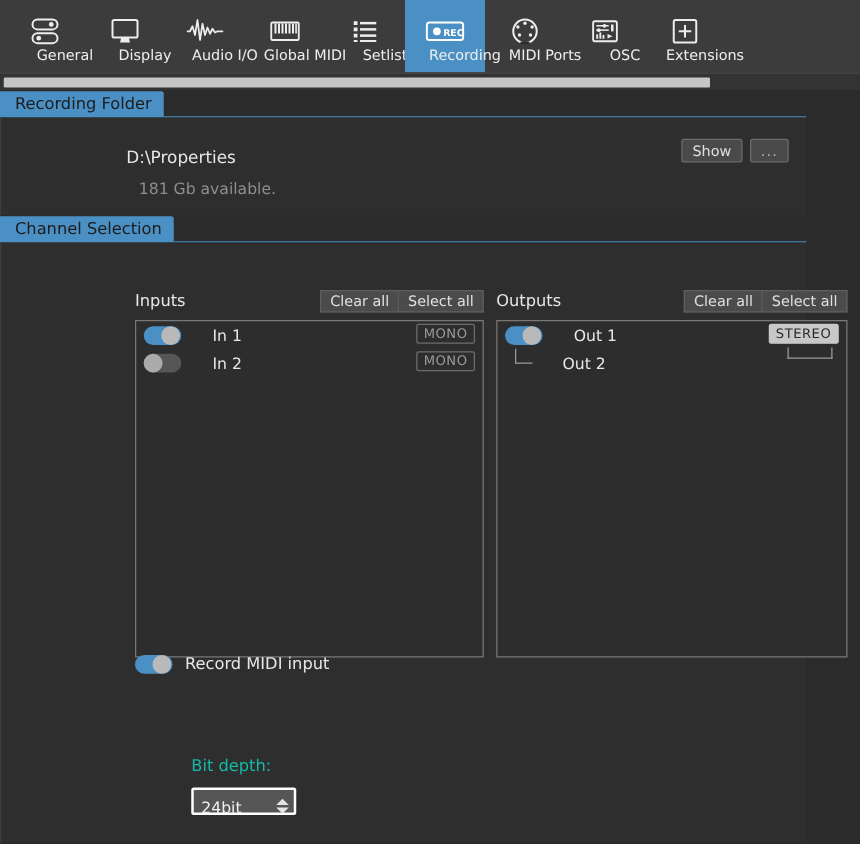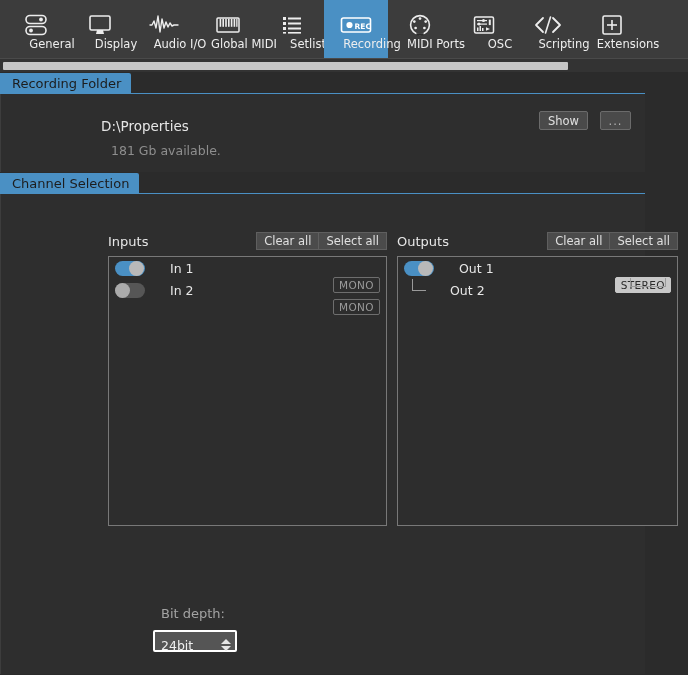--- a/index.html
+++ b/index.html
@@ -106,21 +106,21 @@
   }
   .folder-avail {
     position: absolute;
     left: 110px; top: 49px;
     font-size: 12.5px;
     color: #8e8e8e;
   }
   .folder-buttons {
     position: absolute;
     right: 14px; top: 17px;
-    display: flex; gap: 12px;
+    display: flex; gap: 6px;
   }
 
   .btn {
     background: #4a4a4a;
     border: 1px solid #6b6b6b;
     border-radius: 2px;
     color: #e0e0e0;
     font-size: 11.5px;
     height: 19px;
     padding: 0 8px;
@@ -219,21 +219,21 @@
     content: "";
     position: absolute;
     left: 8px; top: 7px;
     width: 14px; height: 1px;
     background: #9a9a9a;
   }
 
   
   .badge {
     position: absolute;
-    right: 6px; top: 20px;
+    right: 6px; top: 2px;
     font-size: 10.5px;
     letter-spacing: 0.4px;
     height: 16px;
     padding: 0 5px;
     display: inline-flex;
     align-items: center;
     border-radius: 2px;
     text-align: center;
   }
   .badge.mono {
@@ -265,23 +265,23 @@
   .midi-row .midi-label {
     font-size: 13px;
     color: #e6e6e6;
     margin-left: 10px;
   }
 
   
   .props-body { height: 90px; position: relative; }
   .bitdepth-label {
     position: absolute;
-    left: 160px; top: 22px;
+    left: 152px; top: 22px;
     font-size: 13px;
-    color: #a3a3a3;
+    color: #14b8a6;
   }
   .combo {
     position: absolute;
     left: 152px; top: 46px;
     width: 84px; height: 22px;
     background: #555555;
     border: 2px solid #ffffff;
     border-radius: 2px;
     display: flex;
     align-items: center;
@@ -424,30 +424,20 @@
           <rect x="8.5" y="14" width="1.5" height="5"></rect>
           <rect x="11" y="16" width="1.5" height="3"></rect>
           <path d="M15 15.2 L19 17 L15 18.8 Z"></path>
           <rect x="17.8" y="7.6" width="2" height="5.5"></rect>
         </g>
       </svg>
     </span>
     <span class="tb-label">OSC</span>
   </div>
 
-  <div class="tb-item">
-    <span class="tb-icon">
-      <svg width="32" height="26" viewBox="0 0 32 26">
-        <polyline points="11,6 4,13 11,20" fill="none" stroke="#ededed" stroke-width="1.8" stroke-linecap="round" stroke-linejoin="round"></polyline>
-        <polyline points="21,6 28,13 21,20" fill="none" stroke="#ededed" stroke-width="1.8" stroke-linecap="round" stroke-linejoin="round"></polyline>
-        <line x1="18.5" y1="5" x2="13.5" y2="21" stroke="#ededed" stroke-width="1.6" stroke-linecap="round"></line>
-      </svg>
-    </span>
-    <span class="tb-label">Scripting</span>
-  </div>
 
   <div class="tb-item">
     <span class="tb-icon">
       <svg width="26" height="26" viewBox="0 0 26 26">
         <rect x="4" y="4" width="18" height="18" rx="1.5" fill="none" stroke="#ededed" stroke-width="1.6"></rect>
         <line x1="13" y1="8" x2="13" y2="18" stroke="#ededed" stroke-width="1.6"></line>
         <line x1="8" y1="13" x2="18" y2="13" stroke="#ededed" stroke-width="1.6"></line>
       </svg>
     </span>
     <span class="tb-label">Extensions</span>
@@ -528,20 +518,26 @@
         </div>
 
         <div class="chan-row">
           <span class="lbracket"></span>
           <span class="chan-label indent">Out 2</span>
         </div>
 
       </div>
     </div>
 
+    <div class="midi-row">
+      <span class="toggle on">
+          <span class="knob"></span>
+        </span>
+      <span class="midi-label">Record MIDI input</span>
+    </div>
   </div>
 
   <div class="section-body props-body">
     <div class="bitdepth-label">Bit depth:</div>
     <div class="combo">
       <span class="combo-value">24bit</span>
       <span class="spinner">
         <span class="spin-up"></span>
         <span class="spin-down"></span>
       </span>

